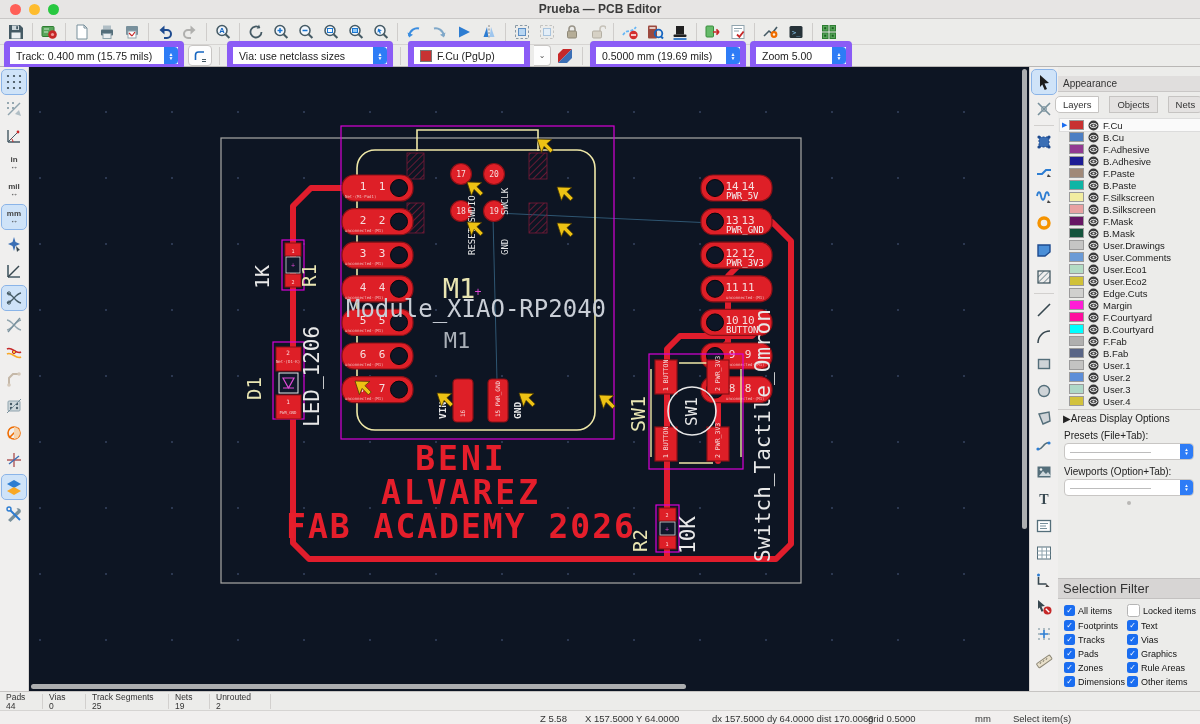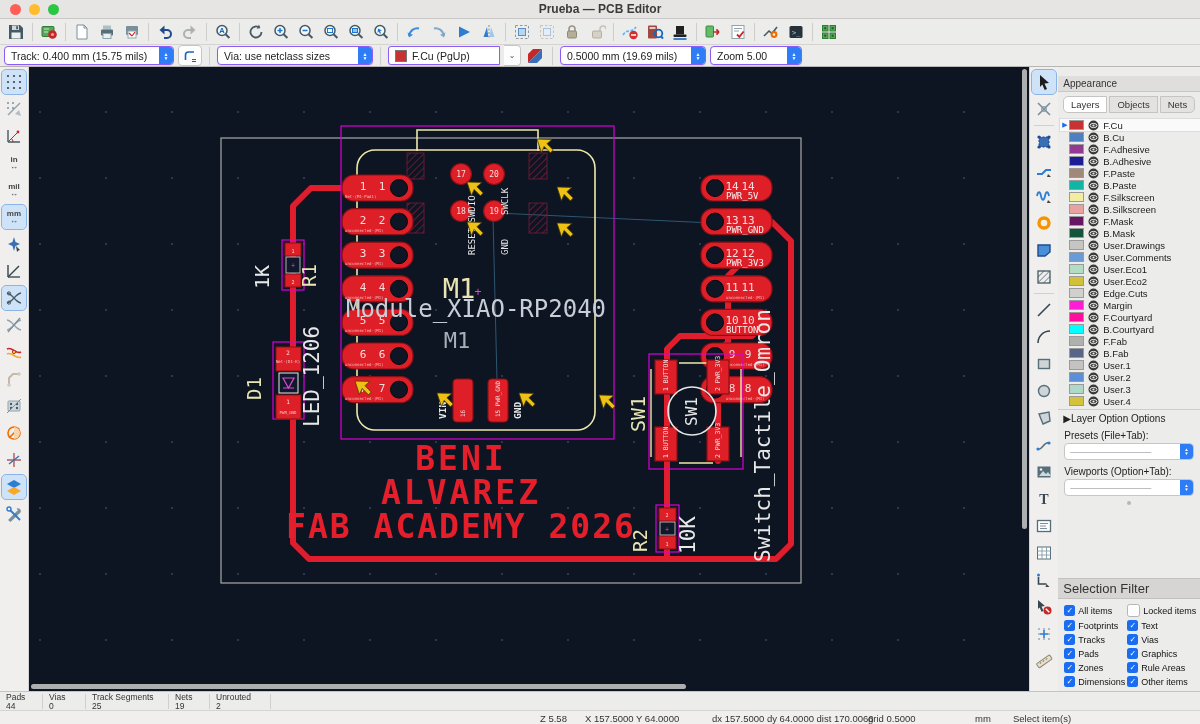--- a/index.html
+++ b/index.html
@@ -8,41 +8,41 @@
   .titlebar{height:18px;background:#e7e5e4;border-bottom:1px solid #c9c7c6;position:relative;
             display:flex;align-items:center;justify-content:center;}
   .tl{position:absolute;left:10px;top:4px;display:flex;gap:8px;}
   .tl span{width:11px;height:11px;border-radius:50%;display:inline-block;}
   .title{font-size:12px;font-weight:bold;color:#3a3a3a;}
   .toolbar1{height:25px;background:#ececea;border-bottom:1px solid #d6d4d2;display:flex;align-items:center;padding:0 4px;gap:1px;}
   .toolbar2{height:21px;background:#ececea;border-bottom:1px solid #b9b7b5;display:flex;align-items:center;padding:0 4px;gap:4px;}
   .tbtn{width:24px;height:22px;border-radius:4px;display:flex;align-items:center;justify-content:center;flex:0 0 auto;}
   .tbtn svg{display:block;}
   .tsep{width:1px;height:18px;background:#cfcdcb;margin:0 3px;flex:0 0 auto;}
-  .combo{height:17px;background:#fff;border:1px solid #8b5cf6;border-radius:4px;display:flex;align-items:center;
+  .combo{height:17px;background:#fff;border:6px solid #8b5cf6;border-radius:4px;display:flex;align-items:center;
          font-size:10.5px;color:#222;padding-left:6px;box-shadow:0 0.5px 1px rgba(0,0,0,.08);}
   .combo .step{margin-left:6px;width:14px;height:17px;background:#2e7cf6;border-radius:0 3.5px 3.5px 0;
          display:flex;flex-direction:column;align-items:center;justify-content:center;color:#fff;font-size:5px;line-height:4px;}
   .swatch{width:10px;height:10px;background:#c83232;border:1px solid #777;margin-right:5px;}
   .main{display:flex;height:624px;}
   .vbar{width:28px;background:#f0efee;display:flex;flex-direction:column;align-items:center;padding-top:3px;gap:3px;}
   .vbar.left{border-right:1px solid #d6d4d2;}
   .vbar.right{border-left:1px solid #d6d4d2;}
   .sbtn{width:24px;height:24px;border-radius:4px;display:flex;align-items:center;justify-content:center;flex:0 0 auto;}
   .active-tool{background:#cfe3f8;outline:1px solid #8ab4e8;}
   .hsep{width:20px;height:1px;background:#d2d0ce;margin:1px 0;flex:0 0 auto;}
   .unit{font-size:8px;font-weight:bold;color:#444;line-height:7px;text-align:center;}
   .canvas{width:1002px;height:624px;background:#0d1523;position:relative;
           background-image:radial-gradient(circle,#2b3750 1px,rgba(0,0,0,0) 1.3px);
           background-size:66px 66px;background-position:44px 12px;}
   .canvas svg{position:absolute;left:0;top:0;}
   
   .panel{width:142px;background:#ececea;display:flex;flex-direction:column;font-size:10px;color:#222;margin-top:9px;}
   .panel-h{background:#e0dedd;border-bottom:1px solid #c9c7c6;padding:2px 5px;font-size:10px;color:#333;}
-  .tabs{display:flex;justify-content:center;gap:2px;padding:4px 3px 3px;}
+  .tabs{display:flex;justify-content:center;gap:10px;padding:4px 3px 3px;}
   .tab{border:1px solid #c6c4c2;background:#e4e2e1;font-size:9.5px;padding:2px 7px;color:#333;}
   .tab.first{border-radius:5px 0 0 5px;}
   .tab.last{border-radius:0 5px 5px 0;}
   .tab.on{background:#fff;}
   .layers{padding:3px 0 2px 2px;}
   .lrow{display:flex;align-items:center;height:12px;padding-left:2px;}
   .lrow.sel{background:#fafafa;outline:1px solid #dcdcdc;}
   .larrow{width:7px;font-size:7px;color:#1a6df0;}
   .lsw{width:13px;height:8px;border:1px solid #9a9a9a;margin-right:4px;flex:0 0 auto;}
   .leye{width:11px;height:11px;margin-right:4px;flex:0 0 auto;}
@@ -1151,21 +1151,21 @@
           <span class="larrow"></span>
           <span class="lsw" style="background: rgb(210, 194, 60);"></span>
           <span class="leye"><svg width="11" height="11">
               <circle cx="5.5" cy="5.5" r="5" fill="#3a3a3a"></circle>
               <ellipse cx="5.5" cy="5.5" rx="3.5" ry="2.1" fill="none" stroke="#e8e8e8" stroke-width="1"></ellipse>
               <circle cx="5.5" cy="5.5" r="1.1" fill="#e8e8e8"></circle>
             </svg></span>
           <span class="lname">User.4</span>
         </div>
       </div>
-    <div class="ldo">▶<span>Layer Option Options</span></div>
+    <div class="ldo">▶<span>Areas Display Options</span></div>
     <div class="plabel">Presets (File+Tab):</div>
     <div class="pcombo">
         <span>—————————</span>
         <span class="step">
           <span>▲</span>
           <span>▼</span>
         </span>
       </div>
     <div class="plabel">Viewports (Option+Tab):</div>
     <div class="pcombo">

